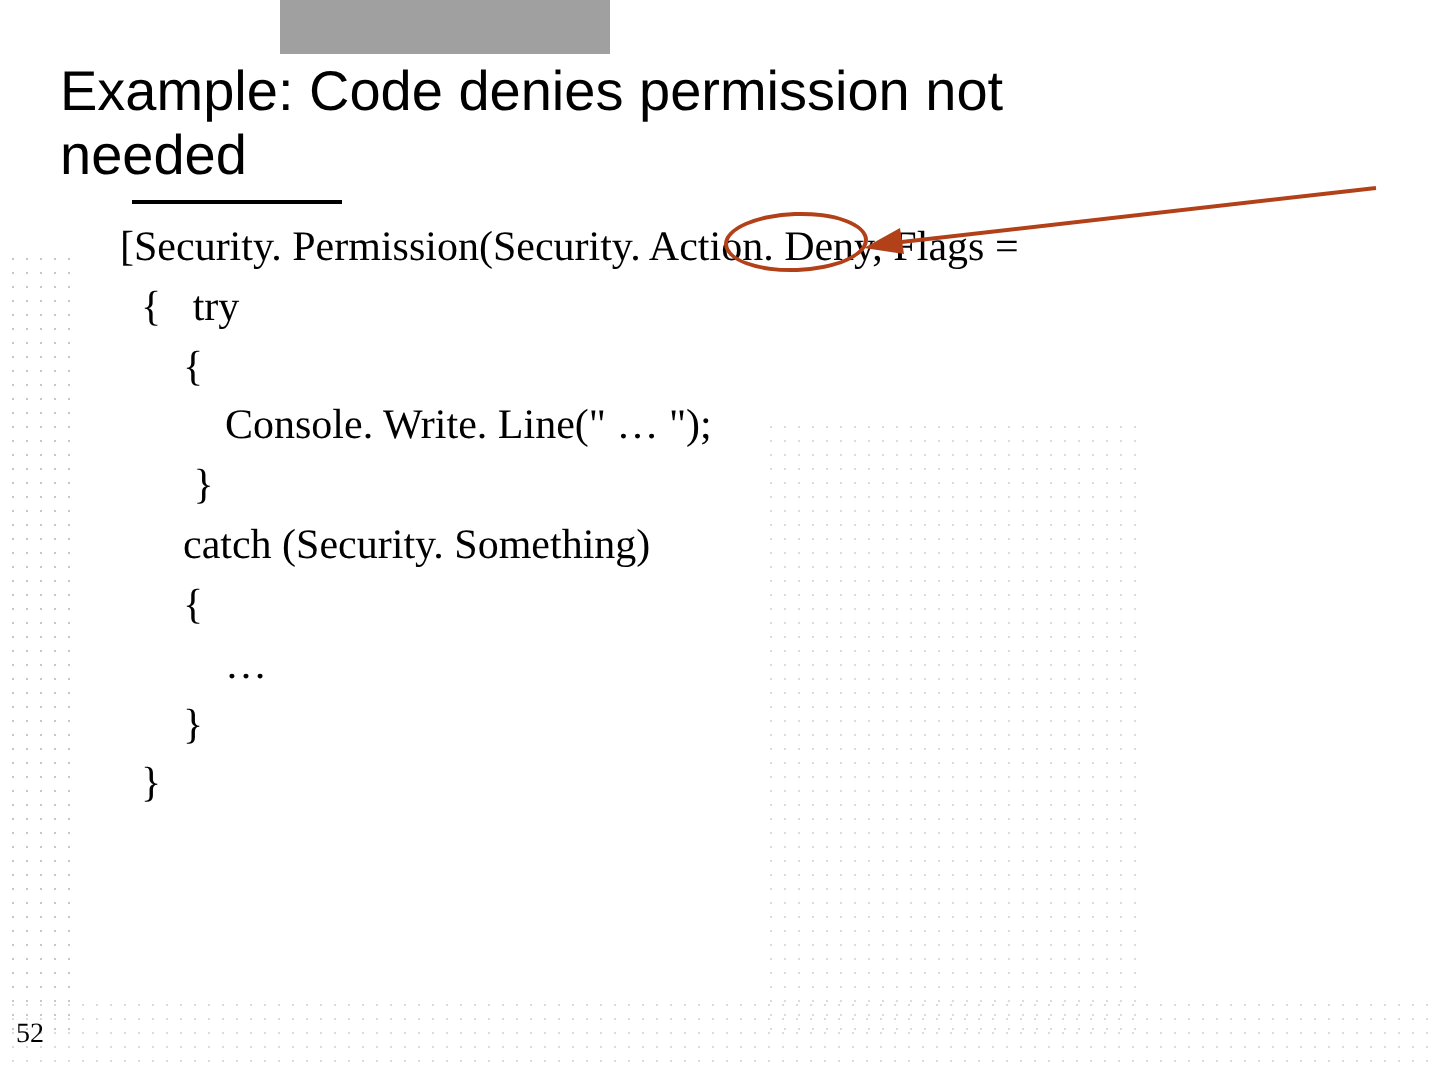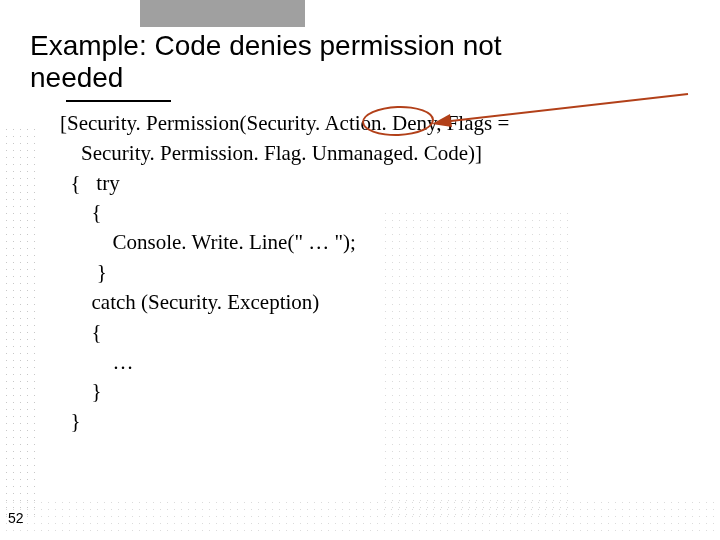--- a/index.html
+++ b/index.html
@@ -81,21 +81,21 @@
     height: 38px;
     width: 714px;
     background-image: radial-gradient(circle, rgba(0,0,0,0.14) 0.6px, transparent 0.6px);
   }
   .page-number {
     position: absolute;
     left: 8px;
     bottom: 14px;
     font-size: 14px;
     color: #000000;
-    font-family: Liberation Sans, sans-serif;
+    font-family: Liberation Serif, serif;
   }
   .ellipse-annot {
     position: absolute;
     top: 106px;
     left: 362px;
     width: 68px;
     height: 26px;
     border: 2.5px solid #b24019;
     border-radius: 50%;
     transform: rotate(-2deg);
@@ -120,26 +120,25 @@
   <div class="dotted-grid"></div>
   <div class="dotted-grid right-area"></div>
   <div class="dotted-grid bottom-area"></div>
 
   <div class="title">Example: Code denies permission not needed</div>
 
   <div class="hr-line"></div>
 
   <div class="code-area">
     <div class="code-line">[Security. Permission(Security. Action. Deny, Flags =</div>
-    <div class="code-line">    Security. Permission. Flag. Unmanaged. Code)]</div>
     <div class="code-line">  {   try</div>
     <div class="code-line">      {</div>
     <div class="code-line">          Console. Write. Line(" … ");</div>
     <div class="code-line">       }</div>
-    <div class="code-line">      catch (Security. Exception)</div>
+    <div class="code-line">      catch (Security. Something)</div>
     <div class="code-line">      {</div>
     <div class="code-line">          …</div>
     <div class="code-line">      }</div>
     <div class="code-line">  }</div>
   </div>
 
   <div class="ellipse-annot"></div>
 
   <svg class="arrow-annot" viewBox="0 0 260 40">
     <defs></defs>

